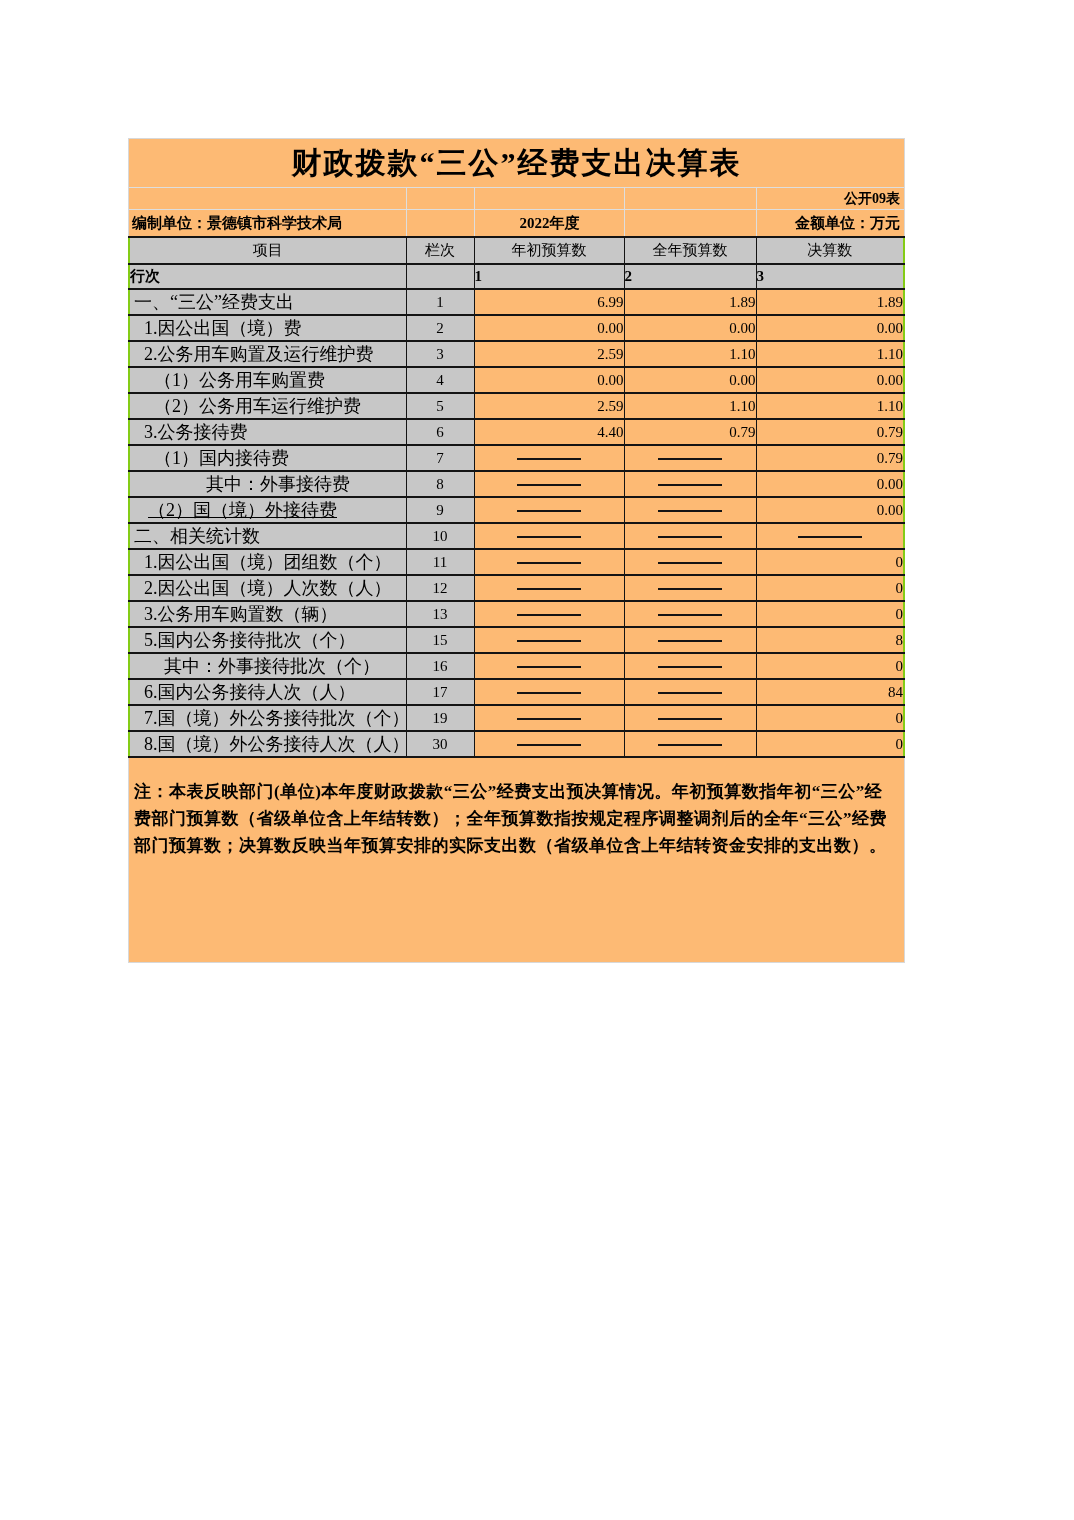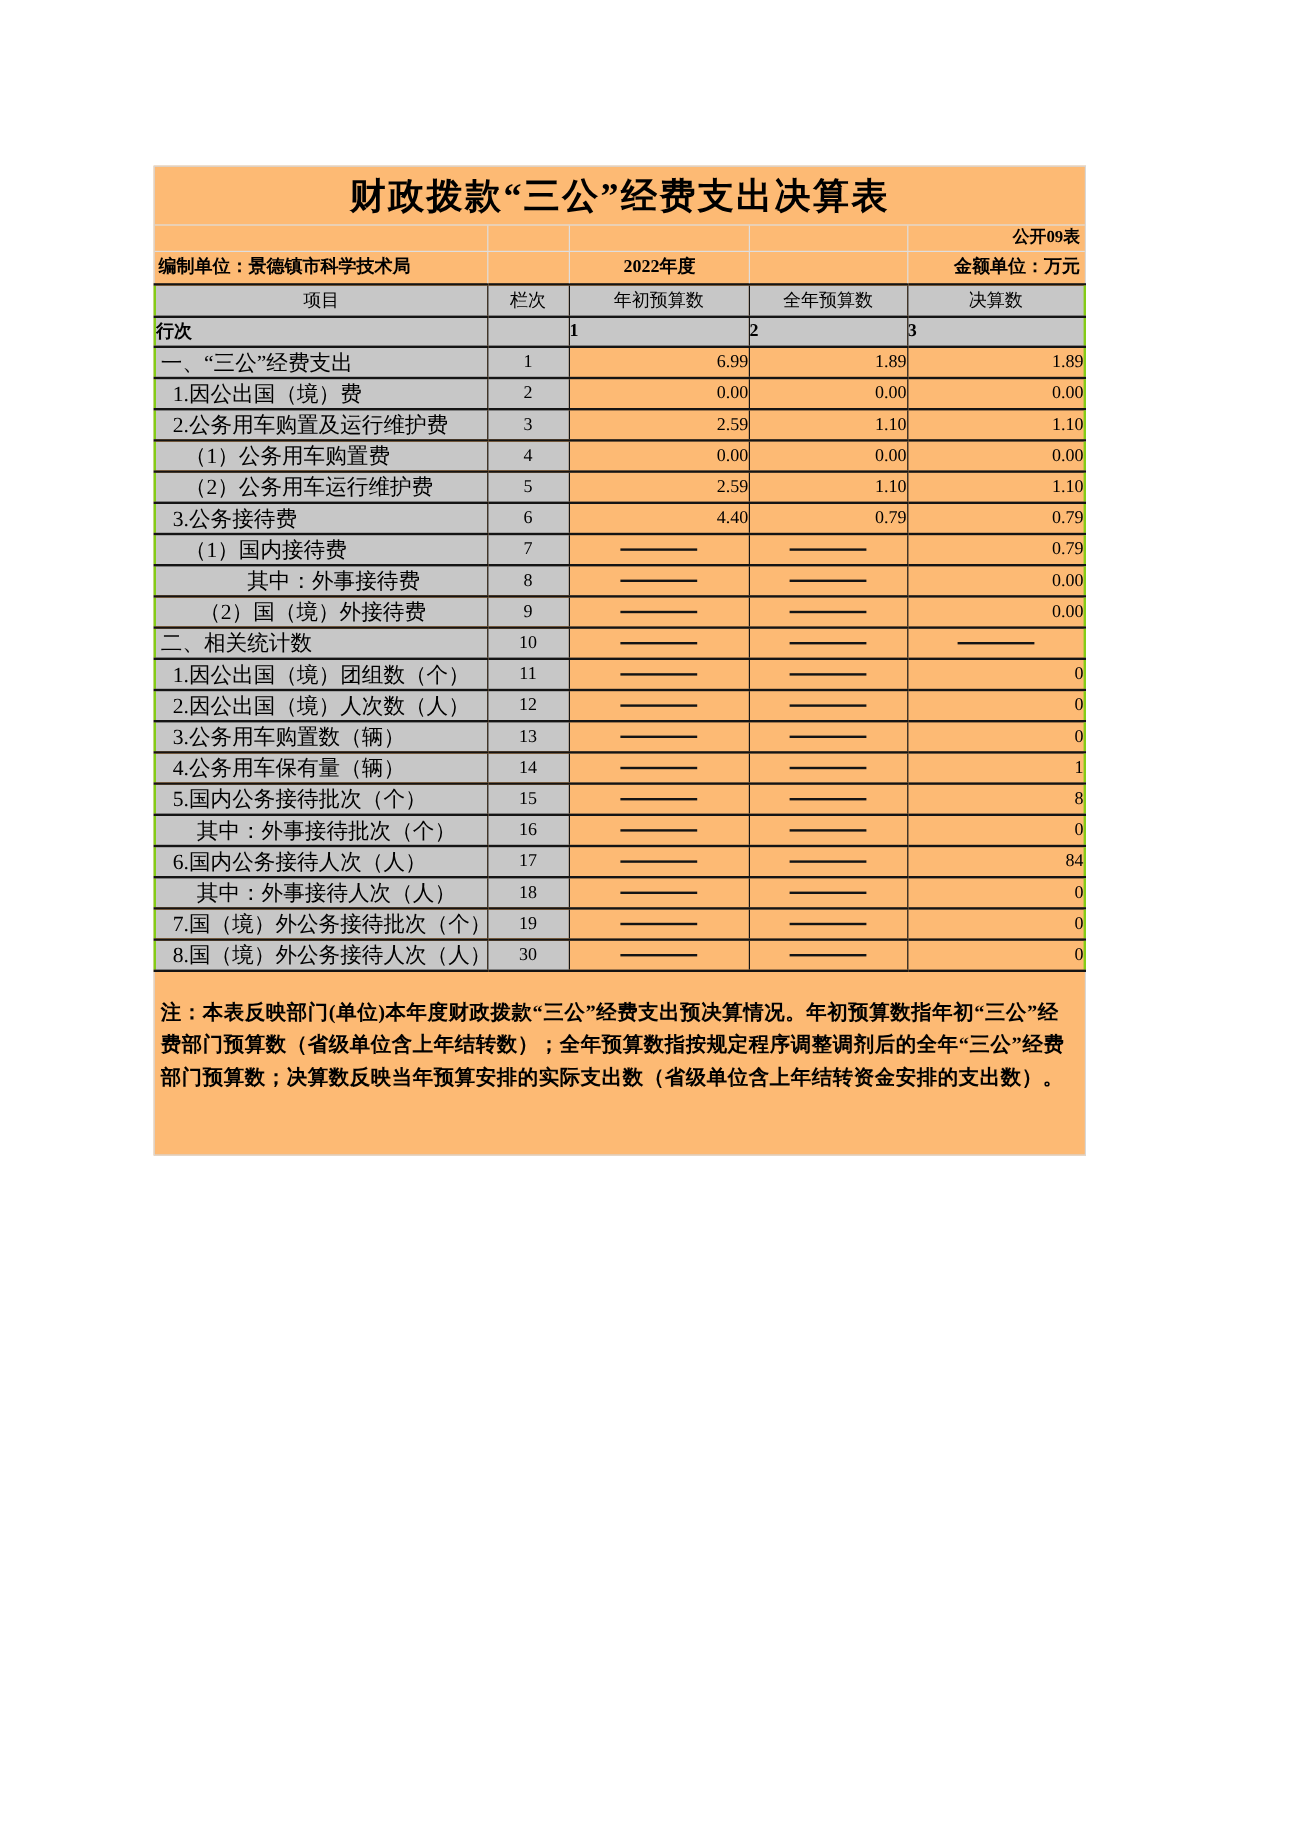--- a/index.html
+++ b/index.html
@@ -155,21 +155,21 @@
           <td class="val">0.79</td>
         </tr>
         <tr>
           <td class="label g" style="padding-left: 76px;">其中：外事接待费</td>
           <td class="no g">8</td>
           <td class="val dash"><span class="dashline"></span></td>
           <td class="val dash"><span class="dashline"></span></td>
           <td class="val">0.00</td>
         </tr>
         <tr>
-          <td class="label g" style="padding-left: 36px;">（2）国（境）外接待费</td>
+          <td class="label g" style="padding-left: 18px; text-decoration: underline;">（2）国（境）外接待费</td>
           <td class="no g">9</td>
           <td class="val dash"><span class="dashline"></span></td>
           <td class="val dash"><span class="dashline"></span></td>
           <td class="val">0.00</td>
         </tr>
         <tr>
           <td class="label g" style="padding-left: 4px;">二、相关统计数</td>
           <td class="no g">10</td>
           <td class="val dash"><span class="dashline"></span></td>
           <td class="val dash"><span class="dashline"></span></td>
@@ -190,27 +190,20 @@
           <td class="val">0</td>
         </tr>
         <tr>
           <td class="label g" style="padding-left: 14px;">3.公务用车购置数（辆）</td>
           <td class="no g">13</td>
           <td class="val dash"><span class="dashline"></span></td>
           <td class="val dash"><span class="dashline"></span></td>
           <td class="val">0</td>
         </tr>
         <tr>
-          <td class="label g" style="padding-left: 14px;">4.公务用车保有量（辆）</td>
-          <td class="no g">14</td>
-          <td class="val dash"><span class="dashline"></span></td>
-          <td class="val dash"><span class="dashline"></span></td>
-          <td class="val">1</td>
-        </tr>
-        <tr>
           <td class="label g" style="padding-left: 14px;">5.国内公务接待批次（个）</td>
           <td class="no g">15</td>
           <td class="val dash"><span class="dashline"></span></td>
           <td class="val dash"><span class="dashline"></span></td>
           <td class="val">8</td>
         </tr>
         <tr>
           <td class="label g" style="padding-left: 34px;">其中：外事接待批次（个）</td>
           <td class="no g">16</td>
           <td class="val dash"><span class="dashline"></span></td>
@@ -218,27 +211,20 @@
           <td class="val">0</td>
         </tr>
         <tr>
           <td class="label g" style="padding-left: 14px;">6.国内公务接待人次（人）</td>
           <td class="no g">17</td>
           <td class="val dash"><span class="dashline"></span></td>
           <td class="val dash"><span class="dashline"></span></td>
           <td class="val">84</td>
         </tr>
         <tr>
-          <td class="label g" style="padding-left: 34px;">其中：外事接待人次（人）</td>
-          <td class="no g">18</td>
-          <td class="val dash"><span class="dashline"></span></td>
-          <td class="val dash"><span class="dashline"></span></td>
-          <td class="val">0</td>
-        </tr>
-        <tr>
           <td class="label g" style="padding-left: 14px;">7.国（境）外公务接待批次（个）</td>
           <td class="no g">19</td>
           <td class="val dash"><span class="dashline"></span></td>
           <td class="val dash"><span class="dashline"></span></td>
           <td class="val">0</td>
         </tr>
         <tr>
           <td class="label g" style="padding-left: 14px;">8.国（境）外公务接待人次（人）</td>
           <td class="no g">30</td>
           <td class="val dash"><span class="dashline"></span></td>

